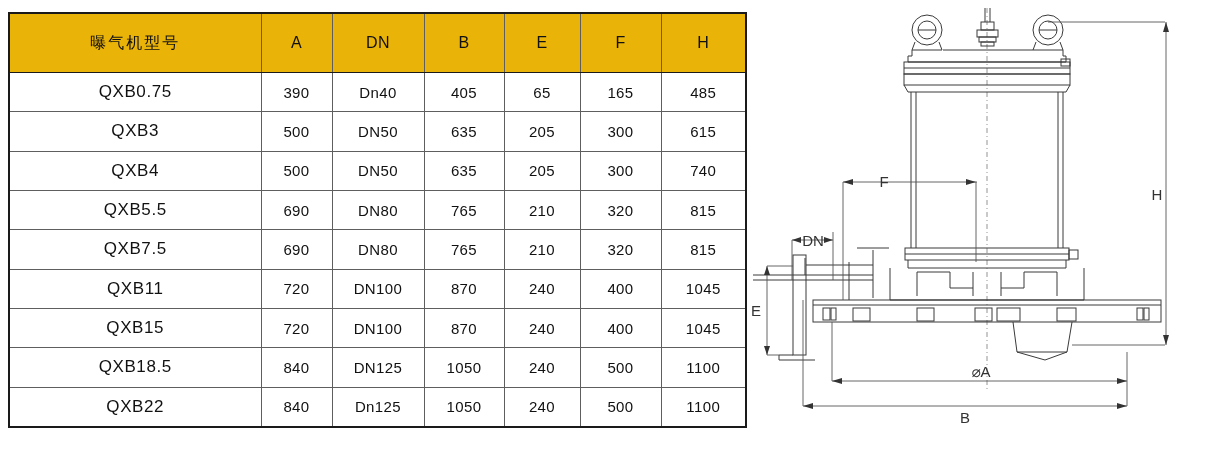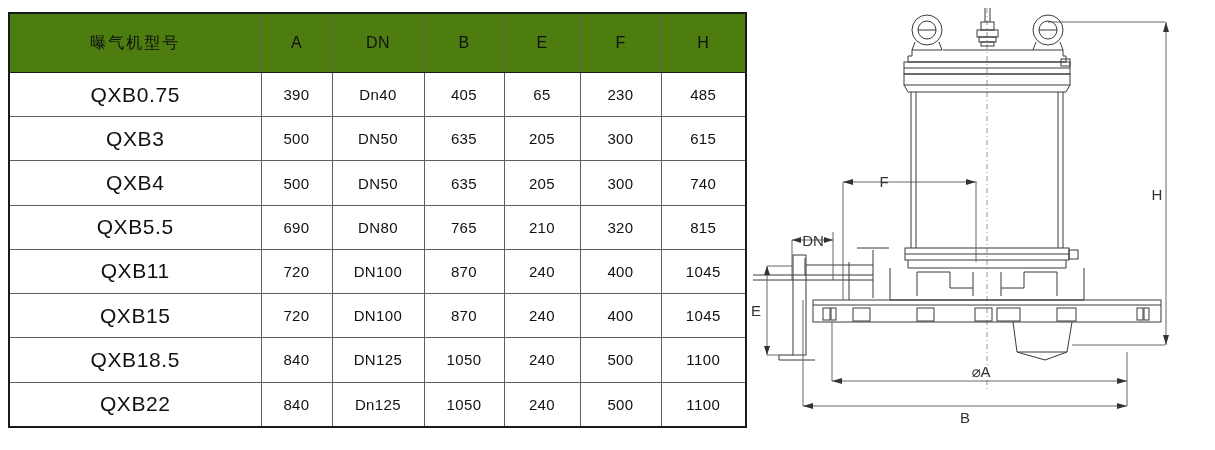--- a/index.html
+++ b/index.html
@@ -21,33 +21,33 @@
   table.spec th, table.spec td{
     border:1px solid #5e5e5e;
     text-align:center;
     vertical-align:middle;
     font-size:15px;
     font-weight:400;
     letter-spacing:.4px;
     padding:0;
   }
   table.spec thead th{
-    background:#4d7c0f;
+    background:#eab308;
     border-bottom:1.6px solid #1a1a1a;
     font-weight:400;
     height:58px;
     font-size:16px;
   }
   table.spec thead th.model-head{
     font-size:16px;
     letter-spacing:2px;
     font-family:"DejaVu Sans","Liberation Sans",sans-serif;
   }
   table.spec tbody td{height:32.5px;background:#fff;}
-  table.spec tbody td.model{font-size:21px;letter-spacing:.6px;margin-left:20px;}
+  table.spec tbody td.model{font-size:17px;letter-spacing:.6px;margin-left:20px;}
   col.c-model{width:252px;}
   col.c-a{width:71px;}
   col.c-dn{width:92px;}
   col.c-b{width:80px;}
   col.c-e{width:76px;}
   col.c-f{width:81px;}
   col.c-h{width:85px;}
 
   
   #drawing{
@@ -84,21 +84,21 @@
         <th>H</th>
       </tr>
     </thead>
     <tbody>
       <tr>
         <td class="model">QXB0.75</td>
         <td>390</td>
         <td>Dn40</td>
         <td>405</td>
         <td>65</td>
-        <td>230</td>
+        <td>165</td>
         <td>485</td>
       </tr>
       <tr>
         <td class="model">QXB3</td>
         <td>500</td>
         <td>DN50</td>
         <td>635</td>
         <td>205</td>
         <td>300</td>
         <td>615</td>
@@ -107,20 +107,29 @@
         <td class="model">QXB4</td>
         <td>500</td>
         <td>DN50</td>
         <td>635</td>
         <td>205</td>
         <td>300</td>
         <td>740</td>
       </tr>
       <tr>
         <td class="model">QXB5.5</td>
+        <td>690</td>
+        <td>DN80</td>
+        <td>765</td>
+        <td>210</td>
+        <td>320</td>
+        <td>815</td>
+      </tr>
+      <tr>
+        <td class="model">QXB7.5</td>
         <td>690</td>
         <td>DN80</td>
         <td>765</td>
         <td>210</td>
         <td>320</td>
         <td>815</td>
       </tr>
       <tr>
         <td class="model">QXB11</td>
         <td>720</td>

